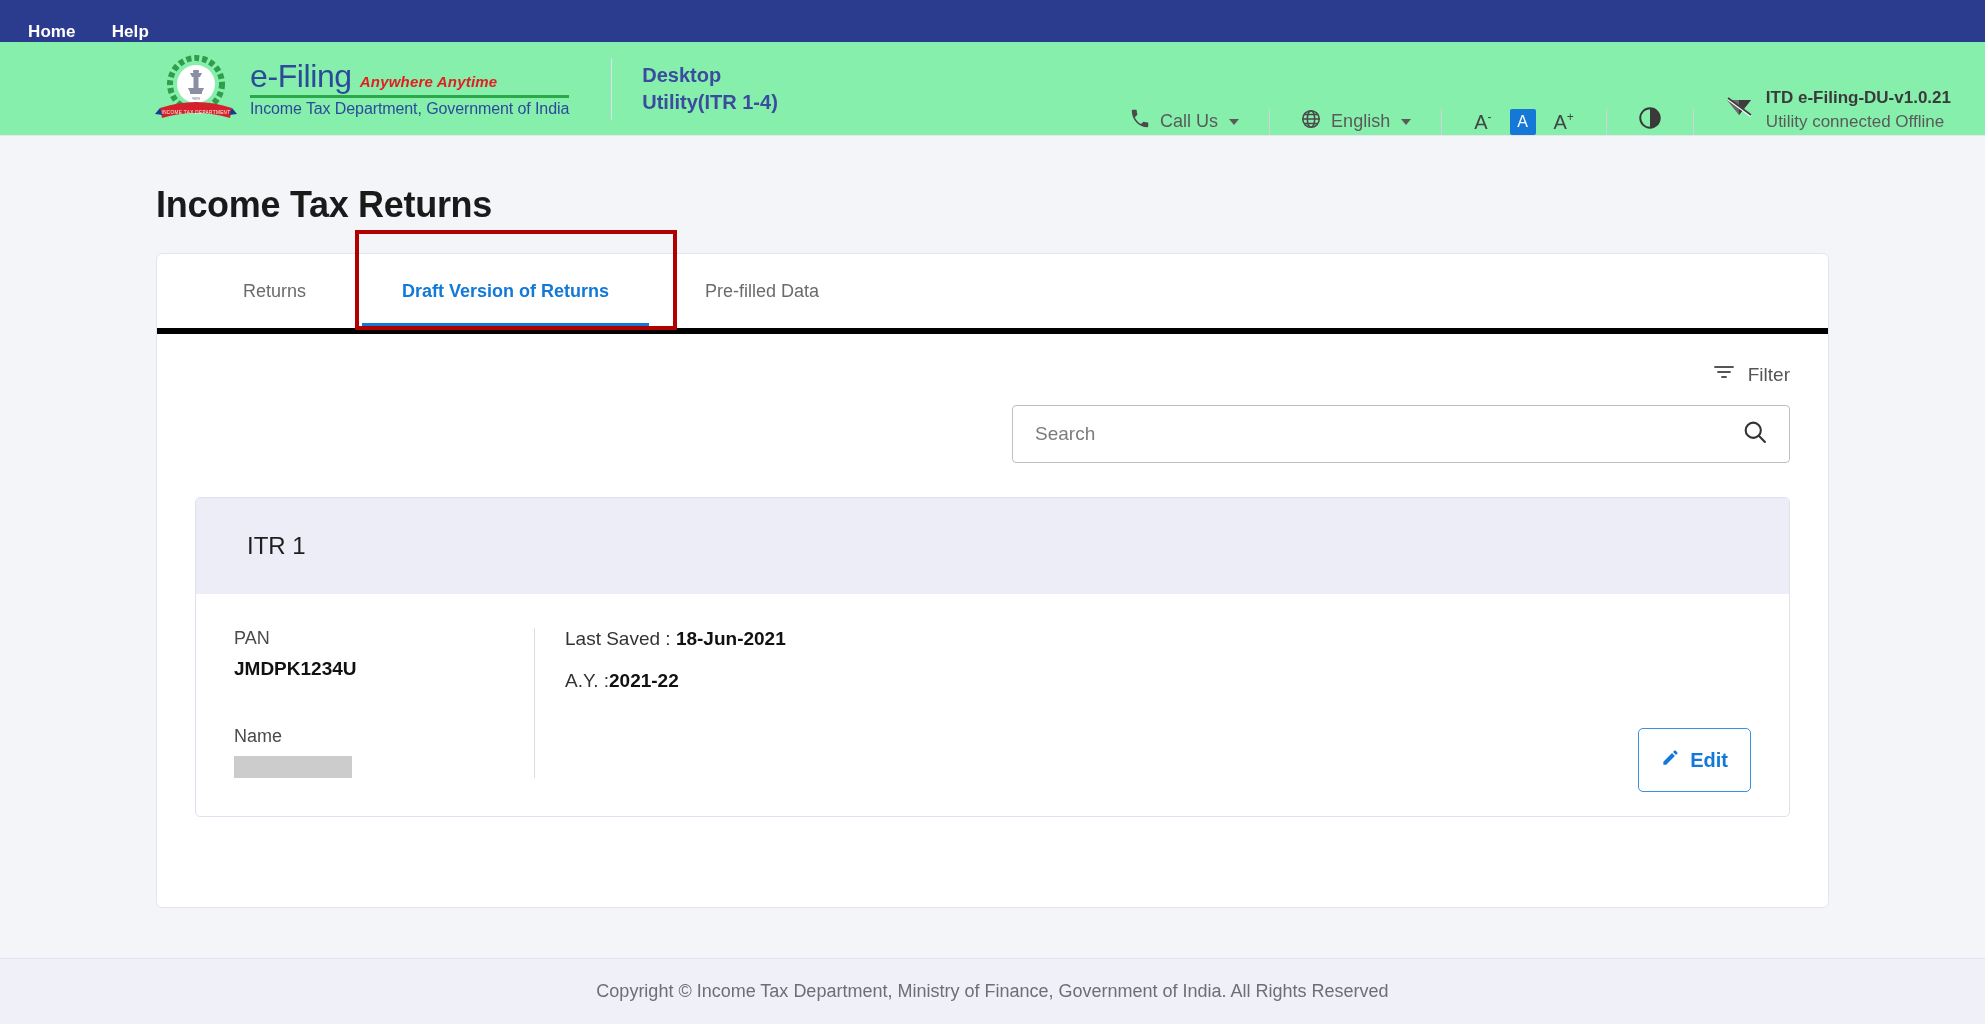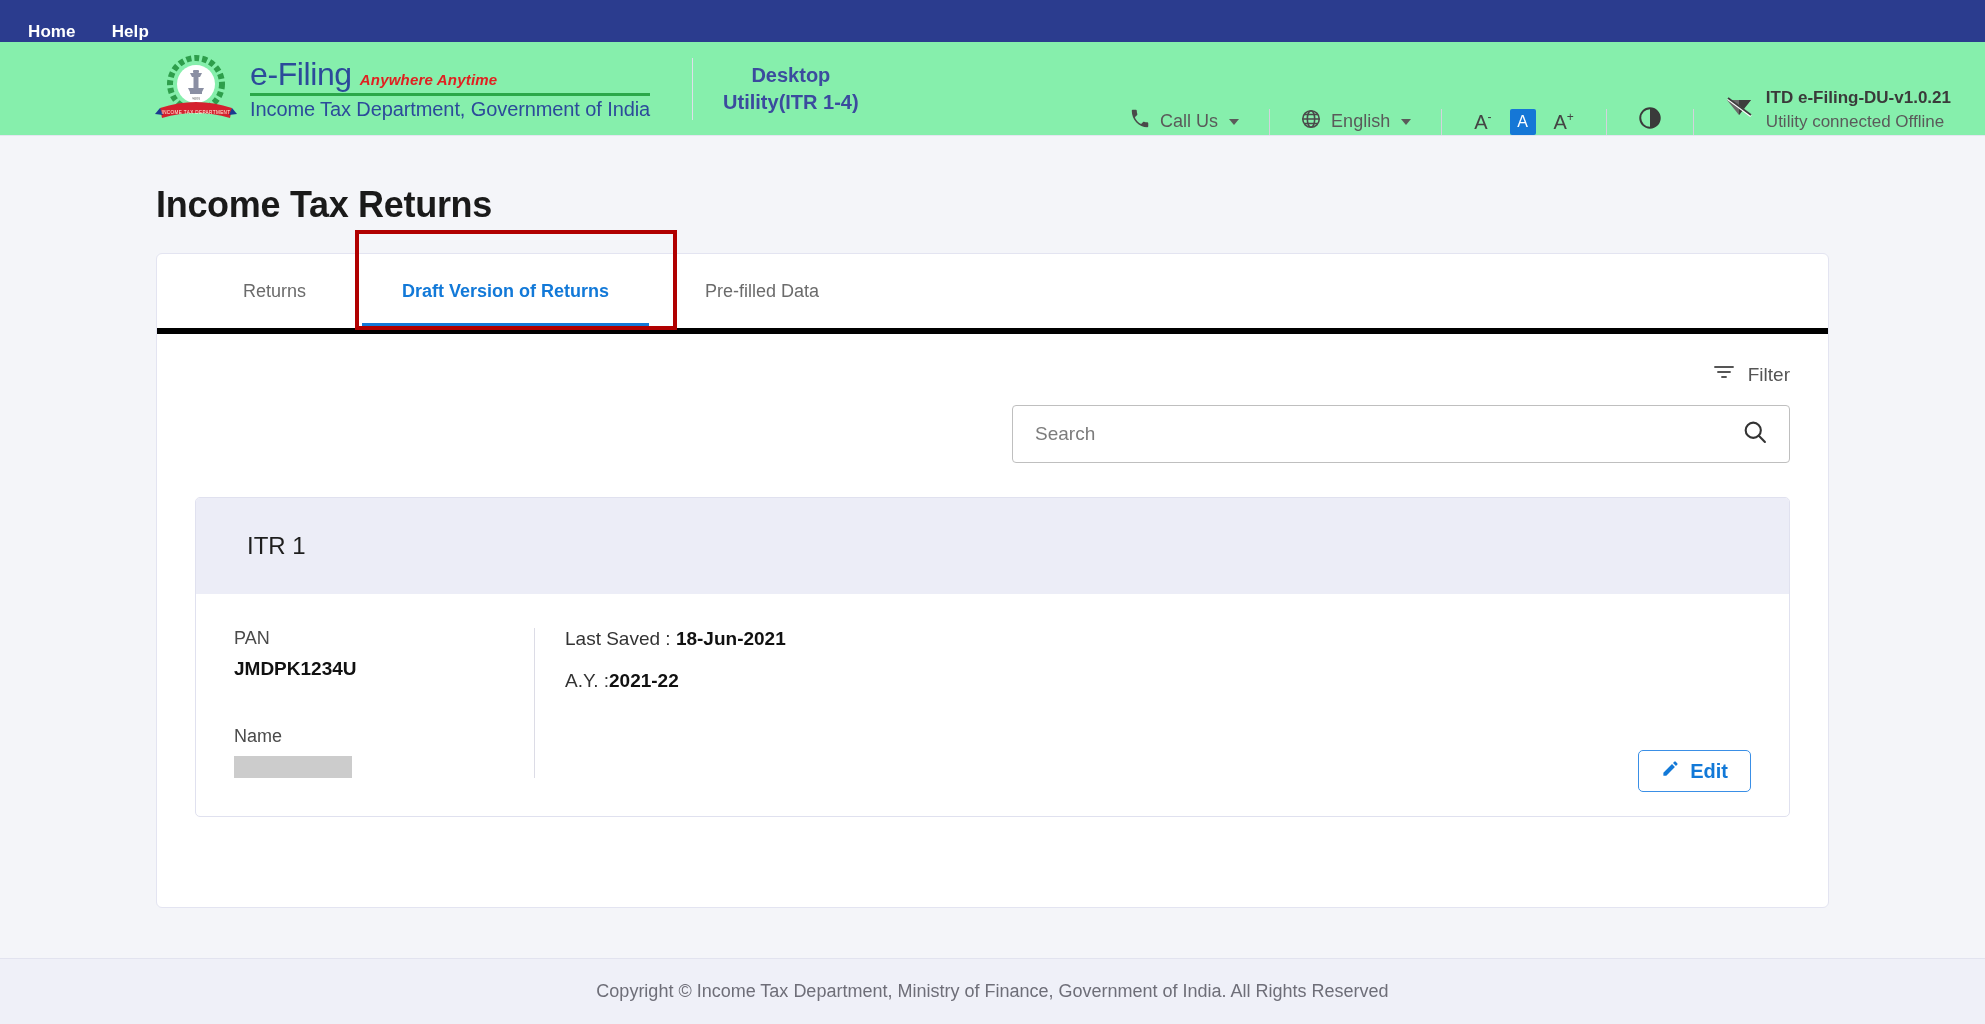--- a/index.html
+++ b/index.html
@@ -47,28 +47,28 @@
   .wordmark { display: flex; flex-direction: column; line-height: 1; }
   .wm-row1 { display: flex; align-items: baseline; gap: 8px; }
   .wm-efiling {
     font-size: 32px; color: #2C4A9A; font-weight: 500; letter-spacing: -.4px;
   }
   .wm-tag {
     font-size: 15px; color: #E02020; font-style: italic; font-weight: bold;
     letter-spacing: .2px;
   }
   .wm-rule { height: 3px; background: #2BA84A; margin: 3px 0 3px 0; width: 100%; }
-  .wm-dept { font-size: 20px; color: #2C4A9A; letter-spacing: -.1px; }
+  .wm-dept { font-size: 16px; color: #2C4A9A; letter-spacing: -.1px; }
 
   .hdr-divider {
     width: 1px; height: 62px; background: #DEDFEA;
     margin-left: 42px; margin-right: 30px;
   }
   .desktop-util {
-    font-size: 20px; color: #3B4B9E; font-weight: bold; line-height: 1.35; text-align: center;
+    font-size: 20px; color: #3B4B9E; font-weight: bold; line-height: 1.35;
   }
 
   .hdr-right {
     position: absolute; right: 0; top: 0; height: 100%;
     display: flex; align-items: flex-end; padding-right: 34px; gap: 12px;
   }
   .hdr-item {
     display: flex; align-items: center; gap: 9px;
     font-size: 18px; color: #5A5A5A;
   }
@@ -178,21 +178,21 @@
   .redact { width: 118px; height: 22px; background: #CCCCCC; }
   .kv { font-size: 19px; color: #333; margin-bottom: 20px; }
   .kv b { color: #111; }
   #edit-wrap {
     position: absolute; right: 38px; bottom: 24px;
   }
   #edit-btn {
     border: 1px solid #3A8FE6; border-radius: 5px;
     background: #fff; color: #1279D8;
     font-size: 20px; font-weight: bold;
-    padding: 8px 22px;
+    padding: 19px 22px;
     display: inline-flex; align-items: center; gap: 10px;
     cursor: pointer; font-family: "Liberation Sans", sans-serif;
   }
 
   
   #footer {
     position: absolute; left: 0; bottom: 0; width: 1985px; height: 66px;
     background: #EFF0F8;
     display: flex; align-items: center; justify-content: center;
     border-top: 1px solid #E2E3EF;

